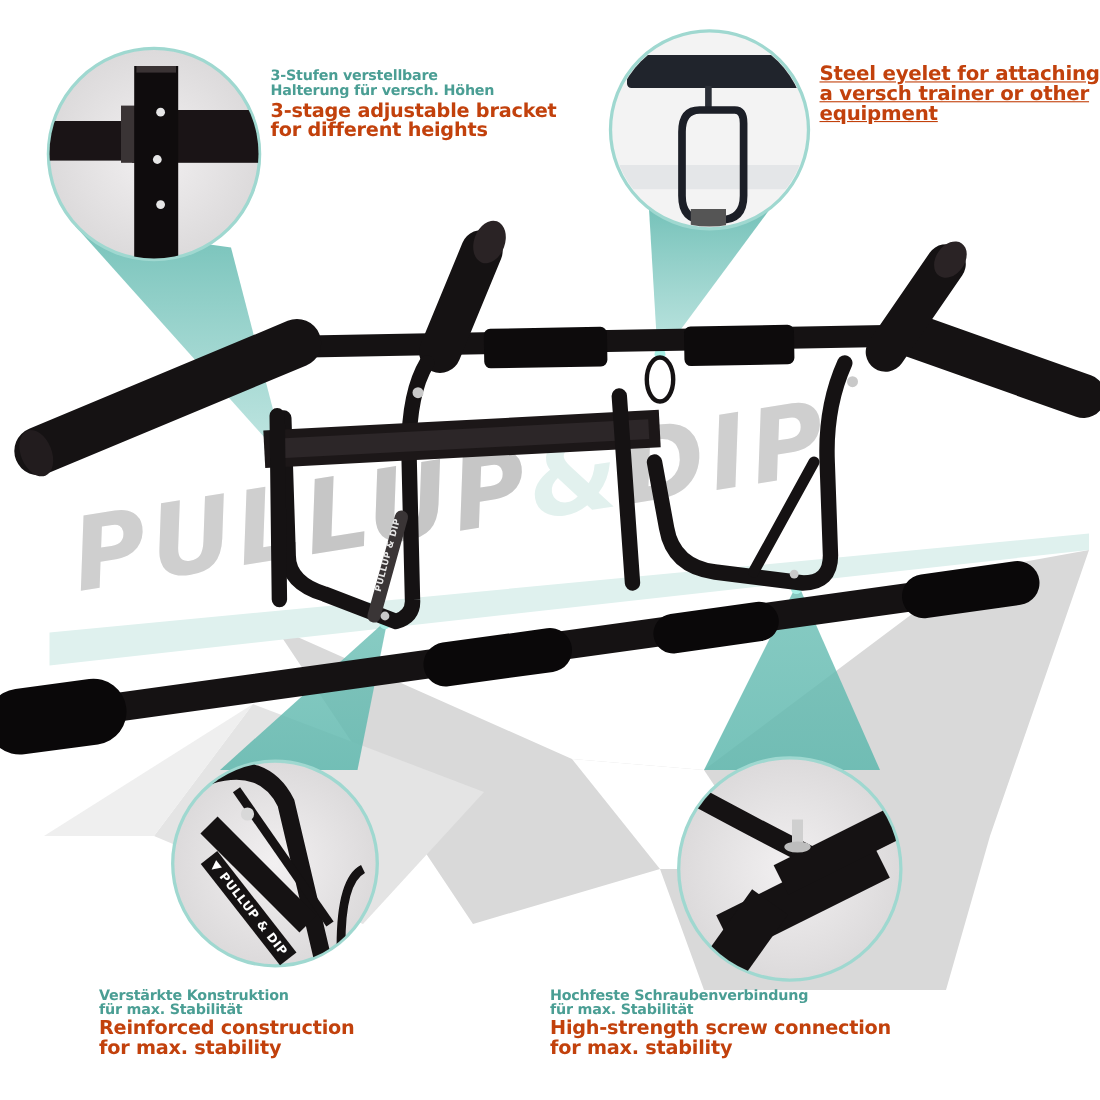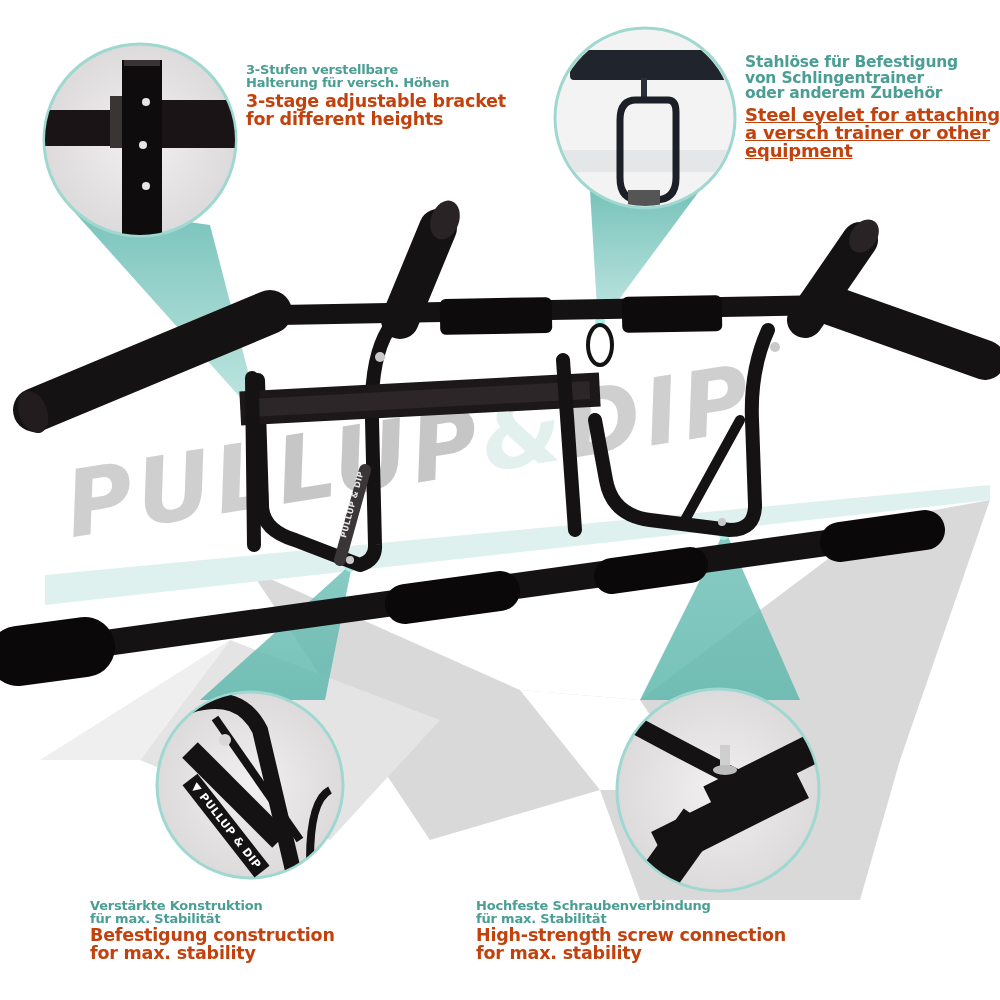--- a/index.html
+++ b/index.html
@@ -182,44 +182,39 @@
     <span class="line">3-Stufen verstellbare</span>
     <span class="line">Halterung für versch. Höhen</span>
   </span>
   <span class="en">
     <span class="line">3-stage adjustable bracket</span>
     <span class="line">for different heights</span>
   </span>
 </div>
 
 <div class="label" style="left:745px; top:55px;">
-  <span class="de" style="font-size:15.5px;">
-    <span class="line">Stahlöse für Befestigung</span>
-    <span class="line">von Schlingentrainer</span>
-    <span class="line">oder anderem Zubehör</span>
-  </span>
   <span class="en" style="font-size:18px;text-decoration:underline;">
     <span class="line">Steel eyelet for attaching</span>
     <span class="line">a versch trainer or other</span>
     <span class="line">equipment</span>
   </span>
 </div>
 
 <div class="label center" style="left:90px; top:899px; width:320px;">
   <span class="de">
     <span class="line">Verstärkte Konstruktion</span>
     <span class="line">für max. Stabilität</span>
   </span>
   <span class="en" style="margin-top:2px;">
-    <span class="line">Befestigung construction</span>
+    <span class="line">Reinforced construction</span>
     <span class="line">for max. stability</span>
   </span>
 </div>
 
-<div class="label center" style="left:476px; top:899px; width:425px;">
+<div class="label center" style="left:500px; top:899px; width:425px;">
   <span class="de">
     <span class="line">Hochfeste Schraubenverbindung</span>
     <span class="line">für max. Stabilität</span>
   </span>
   <span class="en" style="margin-top:2px;">
     <span class="line">High-strength screw connection</span>
     <span class="line">for max. stability</span>
   </span>
 </div>
 

